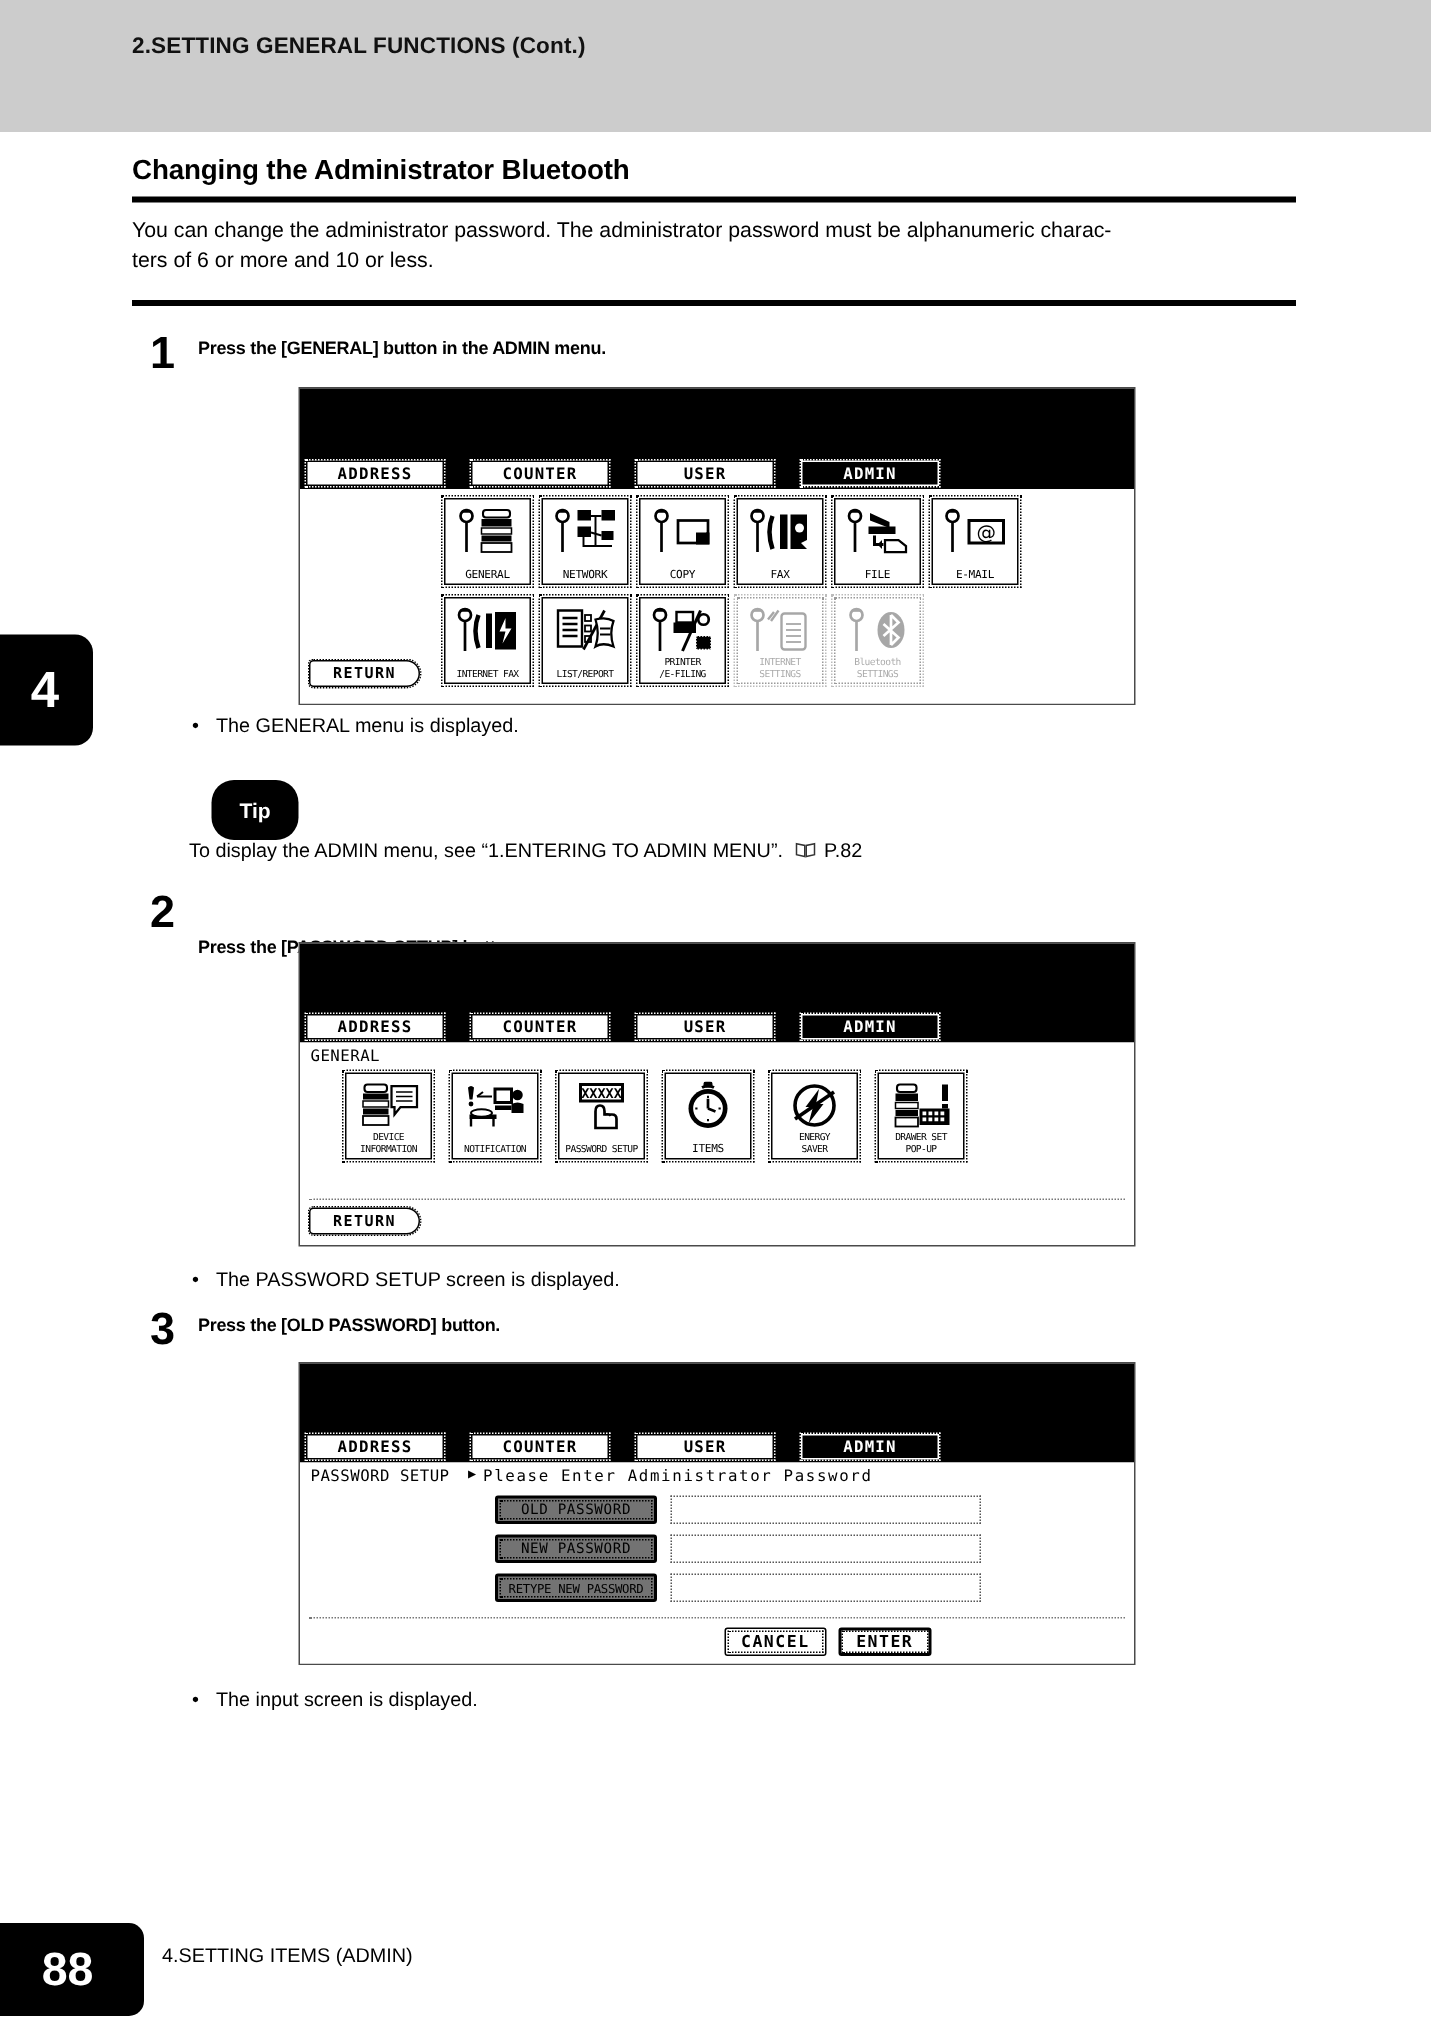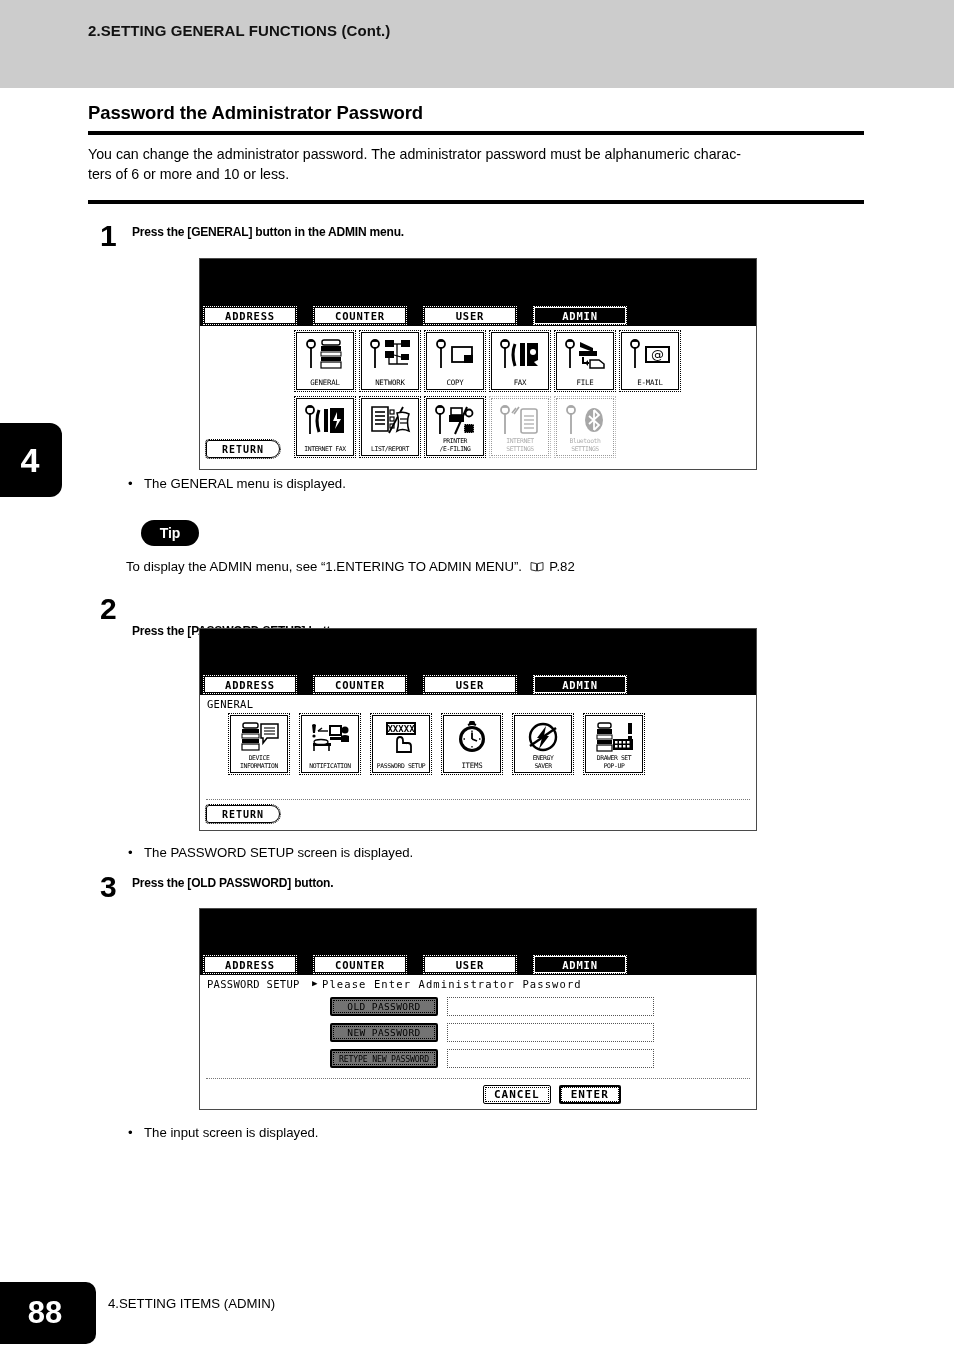--- a/index.html
+++ b/index.html
@@ -41,21 +41,21 @@
   }
   .step-head{
     position:absolute;font-size:12px;font-weight:bold;letter-spacing:-.2px;
   }
   .note{
     position:absolute;font-size:13.2px;
   }
   .note .bullet{display:inline-block;width:16px;}
   
   .tip-badge{
-    position:absolute;width:58px;height:26px;background:#000;border-radius:15px;
+    position:absolute;width:58px;height:40px;background:#000;border-radius:15px;
     color:#fff;font-size:14px;font-weight:bold;display:flex;align-items:center;justify-content:center;
   }
   .tip-text{position:absolute;font-size:13.2px;}
   .book-icon{display:inline-block;width:14px;height:11px;vertical-align:-1px;margin:0 2px 0 4px;}
   
   .lcd{
     position:absolute;border:1px solid #4a4a4a;background:#fff;box-sizing:border-box;
     font-family:"DejaVu Sans Mono", monospace;
   }
   .lcd-black{background:#000;width:100%;box-sizing:border-box;position:relative;}
@@ -130,21 +130,21 @@
 <div class="top-banner">
   <div class="top-banner-title">2.SETTING GENERAL FUNCTIONS (Cont.)</div>
 </div>
 
 <div class="chapter-tab">
   <span>4</span>
 </div>
 
 <div class="content">
 
-  <div class="sec-title">Password the Administrator Password</div>
+  <div class="sec-title">Changing the Administrator Bluetooth</div>
   <div class="rule-thick" style="top:43px;"></div>
   <div class="intro">
     <span>You can change the administrator password.  The administrator password must be alphanumeric charac-</span><br>
     <span>ters of 6 or more and 10 or less.</span>
   </div>
   <div class="rule-thick" style="top:112px;"></div>
 
   <div class="step-num" style="left:100px;top:131px;">1</div>
   <div class="step-head" style="left:132px;top:137px;">Press the [GENERAL] button in the ADMIN menu.</div>
 

